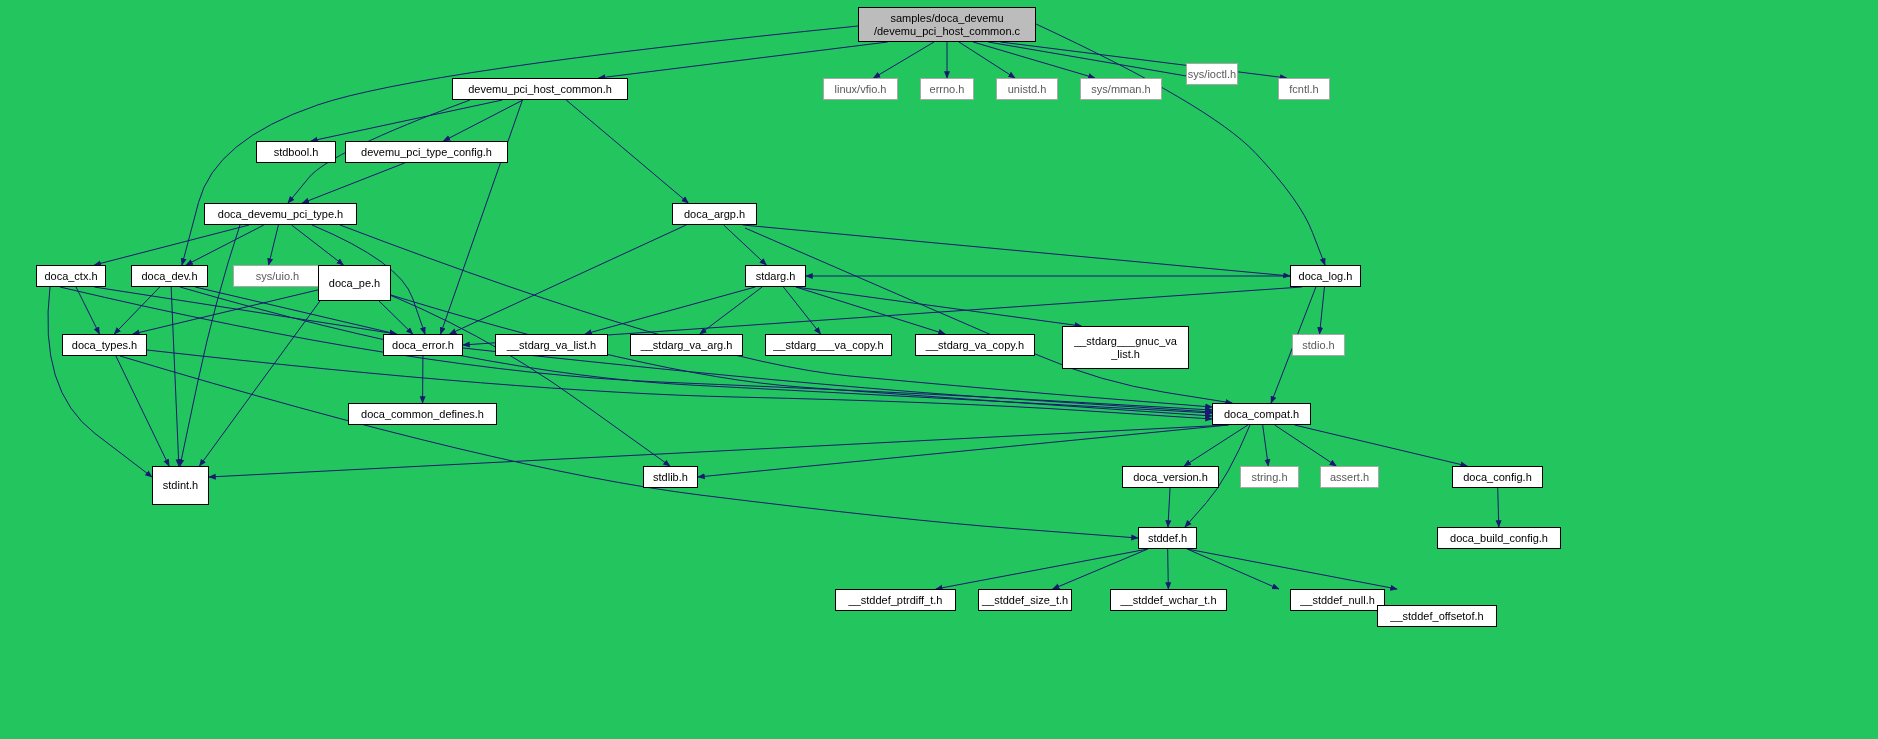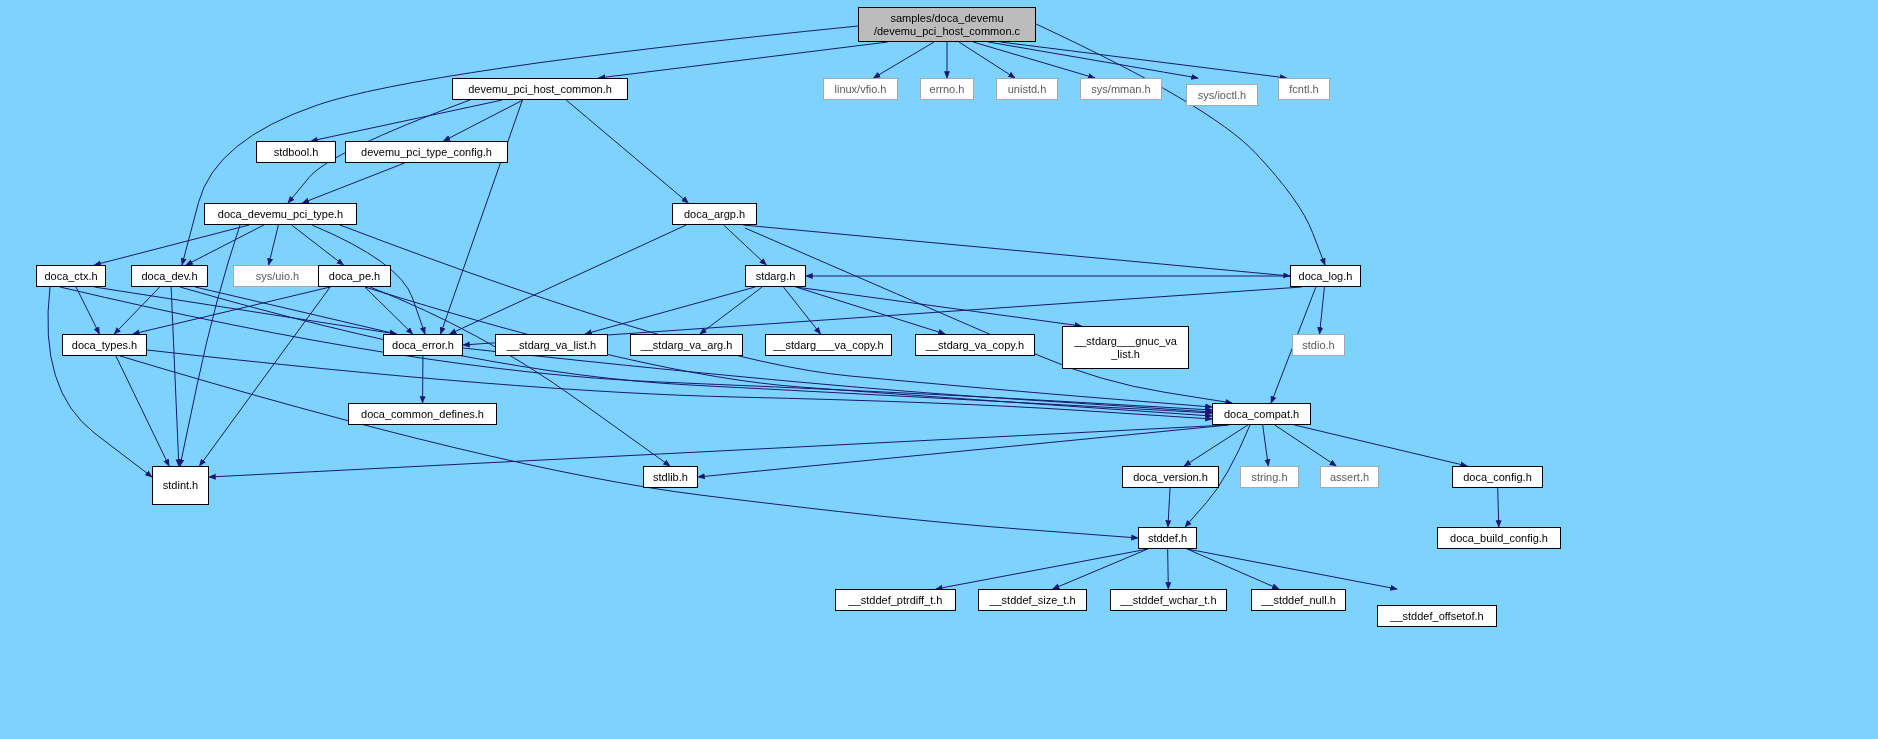--- a/index.html
+++ b/index.html
@@ -1,19 +1,19 @@
 <!DOCTYPE html>
 <html><head>
 <meta charset="utf-8">
 <style>
   html,body{margin:0;padding:0;background:#ffffff;}
   #canvas{
     position:relative;
     width:1878px;height:739px;
-    background:#7dd3fc;
+    background:#22c55e;
     font-family:"Liberation Sans", sans-serif;
     overflow:hidden;
   }
   #edges{position:absolute;left:0;top:0;z-index:1;}
   .node{
     position:absolute;
     z-index:2;
     box-sizing:border-box;
     border:1px solid #000;
     background:#fff;
@@ -110,30 +110,30 @@
       <path d="M1187.15,549 L1278.85,589" class="edge" stroke="#191970" marker-end="url(#arrow)"></path>
       <path d="M1187.1666666666667,549 L1397,589" class="edge" stroke="#191970" marker-end="url(#arrow)"></path>
     </svg>
 <div class="node root" style="left: 858px; top: 7px; width: 178px; height: 35px;">samples/doca_devemu
 /devemu_pci_host_common.c</div>
     <div class="node normal" style="left: 452px; top: 78px; width: 176px; height: 22px;">devemu_pci_host_common.h</div>
     <div class="node external" style="left: 823px; top: 78px; width: 75px; height: 22px;">linux/vfio.h</div>
     <div class="node external" style="left: 920px; top: 78px; width: 54px; height: 22px;">errno.h</div>
     <div class="node external" style="left: 996px; top: 78px; width: 62px; height: 22px;">unistd.h</div>
     <div class="node external" style="left: 1080px; top: 78px; width: 82px; height: 22px;">sys/mman.h</div>
-    <div class="node external" style="left: 1186px; top: 84px; width: 72px; height: 22px;">sys/ioctl.h</div>
+    <div class="node external" style="left: 1186px; top: 63px; width: 52px; height: 22px;">sys/ioctl.h</div>
     <div class="node external" style="left: 1278px; top: 78px; width: 52px; height: 22px;">fcntl.h</div>
     <div class="node normal" style="left: 256px; top: 141px; width: 80px; height: 22px;">stdbool.h</div>
     <div class="node normal" style="left: 345px; top: 141px; width: 163px; height: 22px;">devemu_pci_type_config.h</div>
     <div class="node normal" style="left: 204px; top: 203px; width: 153px; height: 22px;">doca_devemu_pci_type.h</div>
     <div class="node normal" style="left: 672px; top: 203px; width: 85px; height: 22px;">doca_argp.h</div>
     <div class="node normal" style="left: 36px; top: 265px; width: 70px; height: 22px;">doca_ctx.h</div>
     <div class="node normal" style="left: 131px; top: 265px; width: 77px; height: 22px;">doca_dev.h</div>
     <div class="node external" style="left: 233px; top: 265px; width: 89px; height: 22px;">sys/uio.h</div>
-    <div class="node normal" style="left: 318px; top: 265px; width: 73px; height: 22px;">doca_pe.h</div>
+    <div class="node normal" style="left: 318px; top: 265px; width: 73px; height: 36px;">doca_pe.h</div>
     <div class="node normal" style="left: 745px; top: 265px; width: 61px; height: 22px;">stdarg.h</div>
     <div class="node normal" style="left: 1290px; top: 265px; width: 71px; height: 22px;">doca_log.h</div>
     <div class="node normal" style="left: 62px; top: 334px; width: 85px; height: 22px;">doca_types.h</div>
     <div class="node normal" style="left: 383px; top: 334px; width: 80px; height: 22px;">doca_error.h</div>
     <div class="node normal" style="left: 495px; top: 334px; width: 113px; height: 22px;">__stdarg_va_list.h</div>
     <div class="node normal" style="left: 630px; top: 334px; width: 113px; height: 22px;">__stdarg_va_arg.h</div>
     <div class="node normal" style="left: 765px; top: 334px; width: 127px; height: 22px;">__stdarg___va_copy.h</div>
     <div class="node normal" style="left: 915px; top: 334px; width: 120px; height: 22px;">__stdarg_va_copy.h</div>
     <div class="node normal" style="left: 1062px; top: 326px; width: 127px; height: 43px;">__stdarg___gnuc_va
 _list.h</div>
@@ -142,17 +142,17 @@
     <div class="node normal" style="left: 1212px; top: 403px; width: 99px; height: 22px;">doca_compat.h</div>
     <div class="node normal" style="left: 152px; top: 466px; width: 57px; height: 39px;">stdint.h</div>
     <div class="node normal" style="left: 643px; top: 466px; width: 55px; height: 22px;">stdlib.h</div>
     <div class="node normal" style="left: 1122px; top: 466px; width: 97px; height: 22px;">doca_version.h</div>
     <div class="node external" style="left: 1240px; top: 466px; width: 59px; height: 22px;">string.h</div>
     <div class="node external" style="left: 1320px; top: 466px; width: 59px; height: 22px;">assert.h</div>
     <div class="node normal" style="left: 1452px; top: 466px; width: 91px; height: 22px;">doca_config.h</div>
     <div class="node normal" style="left: 1138px; top: 527px; width: 59px; height: 22px;">stddef.h</div>
     <div class="node normal" style="left: 1437px; top: 527px; width: 124px; height: 22px;">doca_build_config.h</div>
     <div class="node normal" style="left: 835px; top: 589px; width: 121px; height: 22px;">__stddef_ptrdiff_t.h</div>
-    <div class="node normal" style="left: 978px; top: 589px; width: 109px; height: 22px;">__stddef_size_t.h</div>
+    <div class="node normal" style="left: 978px; top: 589px; width: 94px; height: 22px;">__stddef_size_t.h</div>
     <div class="node normal" style="left: 1110px; top: 589px; width: 117px; height: 22px;">__stddef_wchar_t.h</div>
-    <div class="node normal" style="left: 1251px; top: 589px; width: 95px; height: 22px;">__stddef_null.h</div>
+    <div class="node normal" style="left: 1290px; top: 589px; width: 95px; height: 22px;">__stddef_null.h</div>
     <div class="node normal" style="left: 1377px; top: 589px; width: 120px; height: 22px; margin-top: 16px;">__stddef_offsetof.h</div>
   </div>
 
 </body></html>

